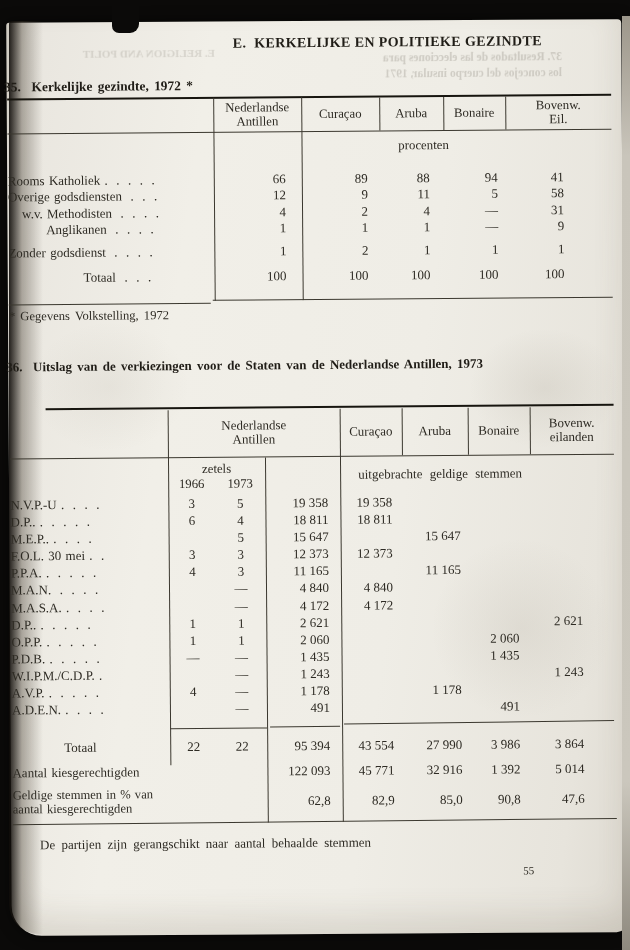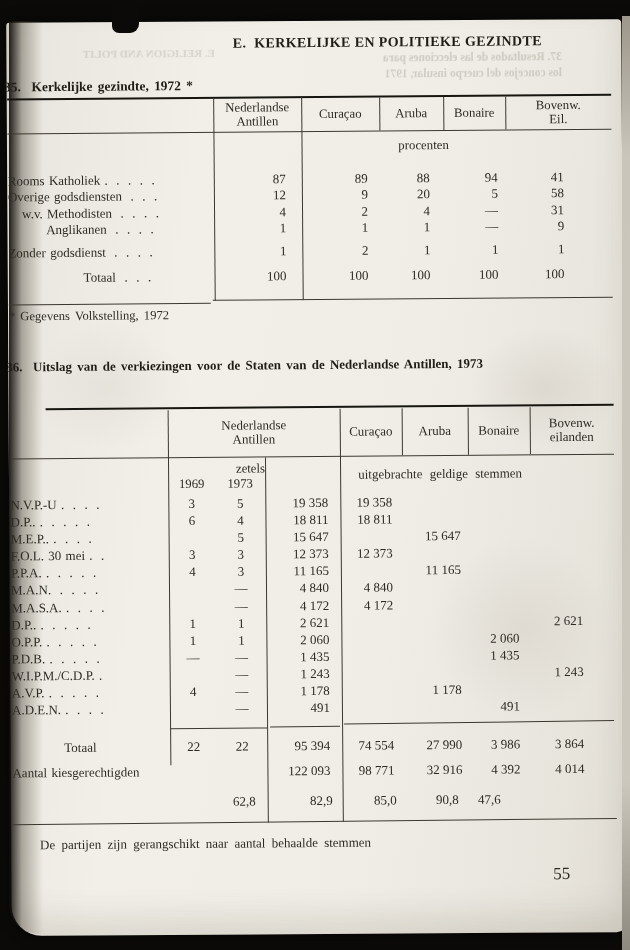--- a/index.html
+++ b/index.html
@@ -102,31 +102,31 @@
     <div class="vl" style="left:304px;top:97px;width:1px;height:203px;"></div>
     <div class="vl" style="left:382px;top:98px;width:1px;height:33px;"></div>
     <div class="vl" style="left:446px;top:98px;width:1px;height:33px;"></div>
     <div class="vl" style="left:508px;top:98px;width:1px;height:33px;"></div>
 
     <div class="txt" style="left:306px;top:139px;width:240px;text-align:center;font-size:12.8px;">procenten</div>
 
     <div id="t35-rows">
         <div class="row ">
           <div class="lab ">Rooms Katholiek .  .  .  .  .</div>
-          <div class="v v0">87</div>
+          <div class="v v0">66</div>
           <div class="v v1">89</div>
           <div class="v v2">88</div>
           <div class="v v3">94</div>
           <div class="v v4">41</div>
         </div>
         <div class="row ">
           <div class="lab ">Overige godsdiensten  .  .  .</div>
           <div class="v v0">12</div>
           <div class="v v1">9</div>
-          <div class="v v2">20</div>
+          <div class="v v2">11</div>
           <div class="v v3">5</div>
           <div class="v v4">58</div>
         </div>
         <div class="row ">
           <div class="lab ind1">w.v. Methodisten  .  .  .  .</div>
           <div class="v v0">4</div>
           <div class="v v1">2</div>
           <div class="v v2">4</div>
           <div class="v v3">—</div>
           <div class="v v4">31</div>
@@ -177,22 +177,22 @@
     </div>
     <div class="hl" style="left:10px;top:455.5px;width:604px;height:1.2px;"></div>
 
     <div class="vl" style="left:168px;top:409px;width:1px;height:355px;"></div>
     <div class="vl" style="left:265px;top:457px;width:1px;height:365px;"></div>
     <div class="vl" style="left:340px;top:409px;width:1px;height:413px;"></div>
     <div class="vl" style="left:402px;top:409px;width:1px;height:47px;"></div>
     <div class="vl" style="left:468px;top:409px;width:1px;height:47px;"></div>
     <div class="vl" style="left:530px;top:409px;width:1px;height:47px;"></div>
 
-    <div class="txt" style="left:168px;top:461px;width:97px;text-align:right;font-size:12.8px;">zetels</div>
-    <div class="txt" style="left:168px;top:476px;width:47px;text-align:center;font-size:12.8px;">1969</div>
+    <div class="txt" style="left:168px;top:461px;width:97px;text-align:center;font-size:12.8px;">zetels</div>
+    <div class="txt" style="left:168px;top:476px;width:47px;text-align:center;font-size:12.8px;">1966</div>
     <div class="txt" style="left:215px;top:476px;width:50px;text-align:center;font-size:12.8px;">1973</div>
     <div class="txt" style="left:295px;top:467px;width:290px;text-align:center;font-size:13px;word-spacing:4px;">uitgebrachte geldige stemmen</div>
 
     <div id="t36-rows">
         <div class="row ">
           <div class="lab ">N.V.P.-U .  .  .  .</div>
           <div class="v v0">3</div>
           <div class="v v1">5</div>
           <div class="v v2">19 358</div>
           <div class="v v3">19 358</div>
@@ -325,45 +325,47 @@
     <div class="hl" style="left:168px;top:726.5px;width:97px;height:1.1px;"></div>
     <div class="hl" style="left:268px;top:725.5px;width:70px;height:1.1px;"></div>
     <div class="hl" style="left:342px;top:722.5px;width:270px;height:1.2px;transform:rotate(-0.25deg);"></div>
 
     <div id="t36-tot">
         <div class="row tr0">
           <div class="lab ">Totaal</div>
           <div class="v v0">22</div>
           <div class="v v1">22</div>
           <div class="v v2">95 394</div>
-          <div class="v v3">74 554</div>
+          <div class="v v3">43 554</div>
           <div class="v v4">27 990</div>
           <div class="v v5">3 986</div>
           <div class="v v6">3 864</div>
         </div>
         <div class="row tr1">
           <div class="lab ">Aantal kiesgerechtigden</div>
           <div class="v v0"></div>
           <div class="v v1"></div>
           <div class="v v2">122 093</div>
-          <div class="v v3">98 771</div>
+          <div class="v v3">45 771</div>
           <div class="v v4">32 916</div>
-          <div class="v v5">4 392</div>
-          <div class="v v6">4 014</div>
+          <div class="v v5">1 392</div>
+          <div class="v v6">5 014</div>
         </div>
         <div class="row tr2">
+          <div class="lab ">Geldige stemmen in % van
+aantal kiesgerechtigden</div>
           <div class="v v0"></div>
           <div class="v v1"></div>
           <div class="v v2">62,8</div>
           <div class="v v3">82,9</div>
           <div class="v v4">85,0</div>
           <div class="v v5">90,8</div>
           <div class="v v6">47,6</div>
         </div>
       </div>
 
     <div class="hl" style="left:10px;top:821px;width:604px;height:1.3px;transform:rotate(-0.15deg);"></div>
 
     <div class="txt" style="left:37px;top:835px;font-size:13px;word-spacing:3px;">De partijen zijn gerangschikt naar aantal behaalde stemmen</div>
 
-    <div class="txt" style="left:550px;top:866px;font-size:17px;">55</div>
+    <div class="txt" style="left:520px;top:866px;font-size:11px;">55</div>
   </div>
 </div>
 
 </body></html>

